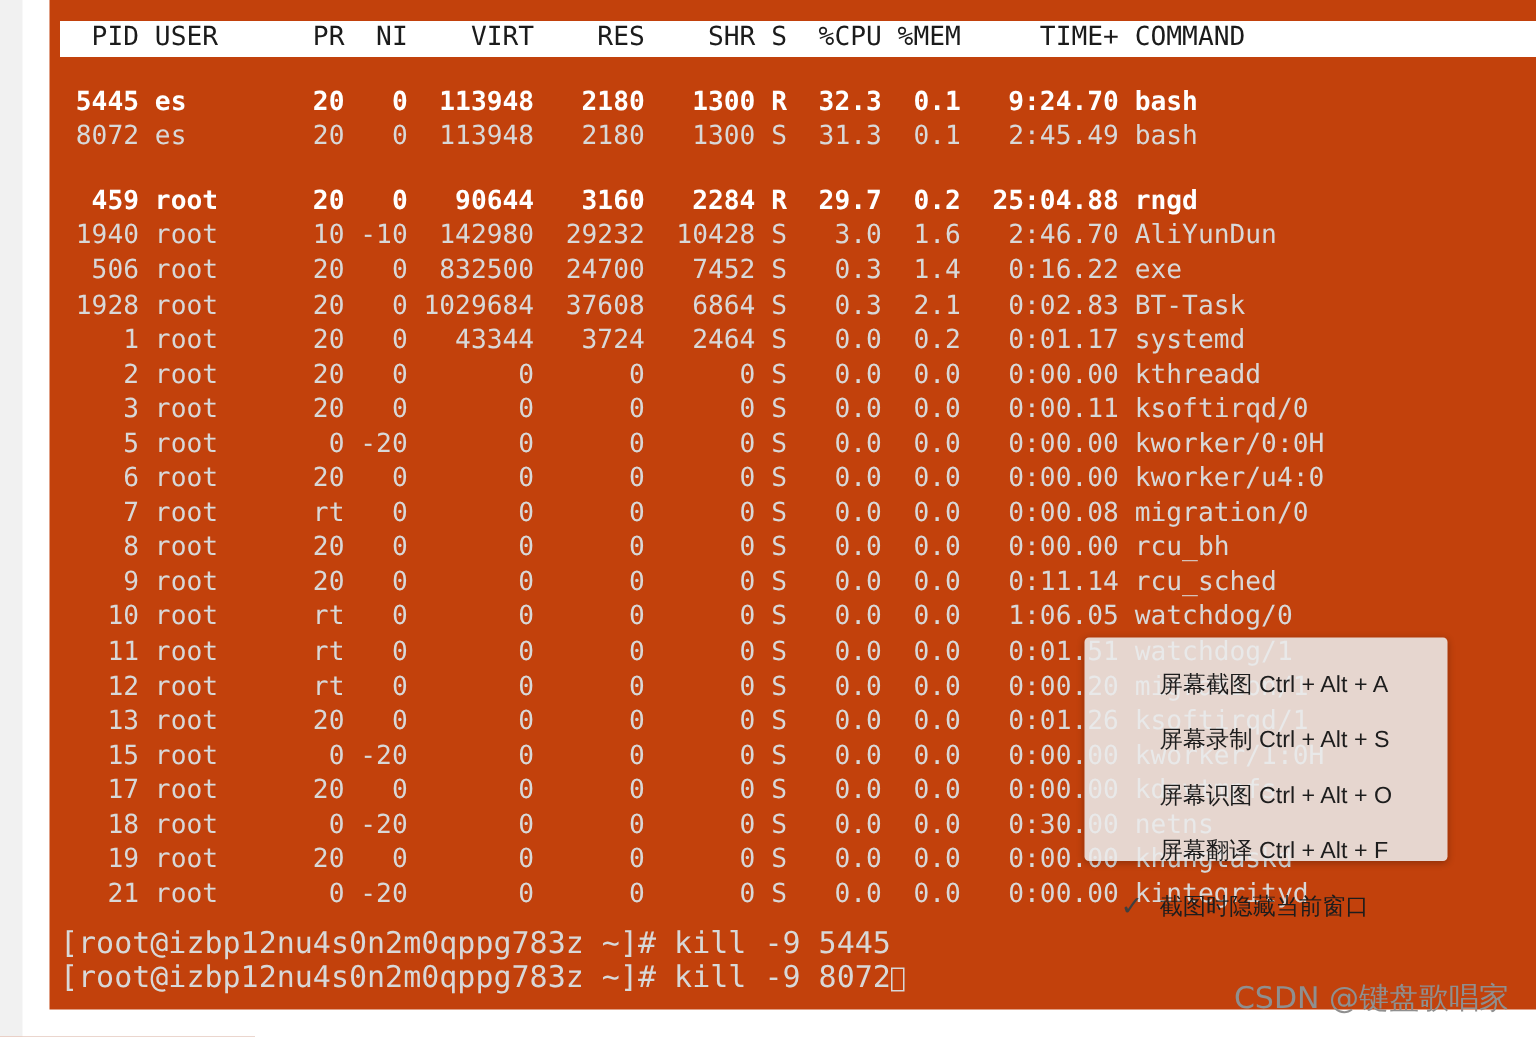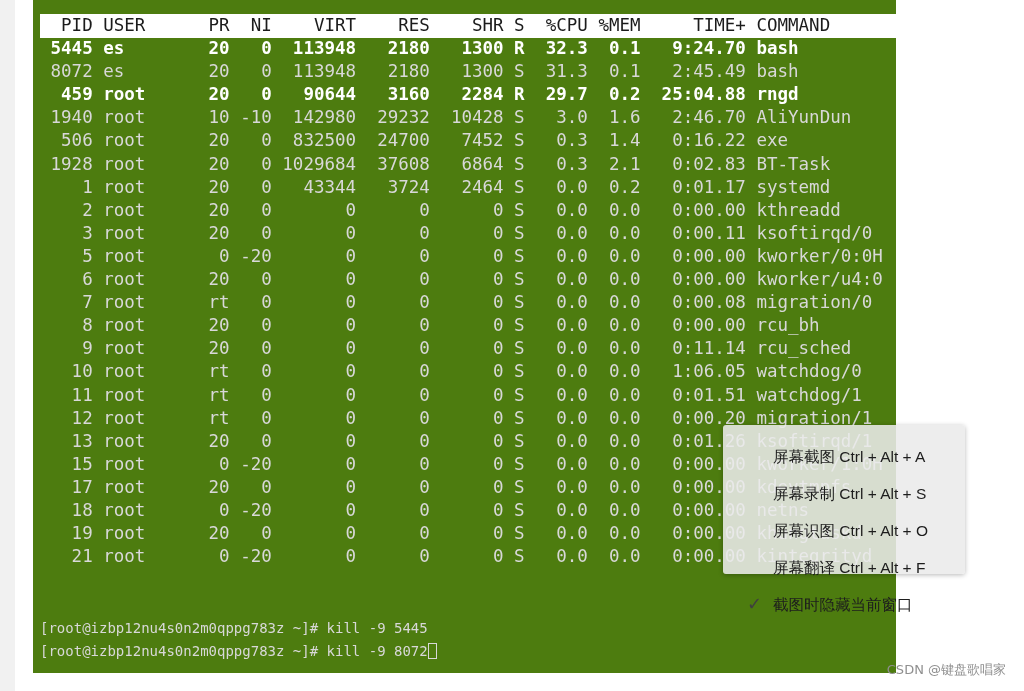--- a/index.html
+++ b/index.html
@@ -22,23 +22,23 @@
     top: 0;
     width: 1009px;
     height: 691px;
     background: #ffffff;
   }
   
   .terminal {
     position: absolute;
     left: 33px;
     top: 0;
-    width: 863px;
+    width: 991px;
     height: 673px;
-    background: #4d7c0f;
+    background: #c2410c;
     overflow: hidden;
   }
   .top-hdr {
     position: absolute;
     left: 7px;
     top: 14px;
     width: 984px;
     height: 24px;
     background: #ffffff;
   }
@@ -58,31 +58,32 @@
     color: #d8d8d8;
   }
   .row.hdr {
     color: #1b1b1b;
     background: transparent;
     z-index: 3;
   }
   .row.bold {
     color: #ffffff;
     font-weight: bold;
+    margin-top: 20px;
   }
   .row-inner {
     position: absolute;
     left: 7px;
     top: 0;
   }
   .prompt-block {
     position: absolute;
     left: 7px;
     white-space: pre;
-    font-size: 14px;
+    font-size: 20px;
     line-height: 23.1px;
     color: #d8d8d8;
   }
   .cursor {
     display: inline-block;
     width: 9px;
     height: 16px;
     vertical-align: -3px;
     border: 1px solid #d8d8d8;
     box-sizing: border-box;
@@ -122,21 +123,21 @@
     color: #3f3f3f;
   }
   .ctx-label { font-family: "DejaVu Sans", sans-serif; }
   .ctx-accel { font-family: "Liberation Sans", sans-serif; }
   
   .watermark {
     position: absolute;
     right: 18px;
     bottom: 12px;
     font-family: "DejaVu Sans", sans-serif;
-    font-size: 13px;
+    font-size: 20px;
     color: #8f8f8f;
     z-index: 20;
     white-space: nowrap;
   }
 </style>
 </head>
 <body>
 
 <div id="screen">
 
@@ -162,21 +163,21 @@
         <div class="row"><span class="row-inner">    6 root      20   0       0      0      0 S   0.0  0.0   0:00.00 kworker/u4:0</span></div>
         <div class="row"><span class="row-inner">    7 root      rt   0       0      0      0 S   0.0  0.0   0:00.08 migration/0</span></div>
         <div class="row"><span class="row-inner">    8 root      20   0       0      0      0 S   0.0  0.0   0:00.00 rcu_bh</span></div>
         <div class="row"><span class="row-inner">    9 root      20   0       0      0      0 S   0.0  0.0   0:11.14 rcu_sched</span></div>
         <div class="row"><span class="row-inner">   10 root      rt   0       0      0      0 S   0.0  0.0   1:06.05 watchdog/0</span></div>
         <div class="row"><span class="row-inner">   11 root      rt   0       0      0      0 S   0.0  0.0   0:01.51 watchdog/1</span></div>
         <div class="row"><span class="row-inner">   12 root      rt   0       0      0      0 S   0.0  0.0   0:00.20 migration/1</span></div>
         <div class="row"><span class="row-inner">   13 root      20   0       0      0      0 S   0.0  0.0   0:01.26 ksoftirqd/1</span></div>
         <div class="row"><span class="row-inner">   15 root       0 -20       0      0      0 S   0.0  0.0   0:00.00 kworker/1:0H</span></div>
         <div class="row"><span class="row-inner">   17 root      20   0       0      0      0 S   0.0  0.0   0:00.00 kdevtmpfs</span></div>
-        <div class="row"><span class="row-inner">   18 root       0 -20       0      0      0 S   0.0  0.0   0:00.00 netns</span></div>
+        <div class="row"><span class="row-inner">   18 root       0 -20       0      0      0 S   0.0  0.0   0:30.00 netns</span></div>
         <div class="row"><span class="row-inner">   19 root      20   0       0      0      0 S   0.0  0.0   0:00.00 khungtaskd</span></div>
         <div class="row"><span class="row-inner">   21 root       0 -20       0      0      0 S   0.0  0.0   0:00.00 kintegrityd</span></div>
       </div>
 
     <div class="prompt-block" id="prompt-host" style="top: 616.6px;"><div><span>[root@izbp12nu4s0n2m0qppg783z ~]# kill -9 5445</span></div><div><span>[root@izbp12nu4s0n2m0qppg783z ~]# kill -9 8072</span><span class="cursor"></span></div></div>
 
   </div>
 
   <div class="ctx-menu" id="ctx-host">
       <div class="ctx-item"><span class="ctx-label">屏幕截图</span><span class="ctx-accel"> Ctrl + Alt + A</span></div>

